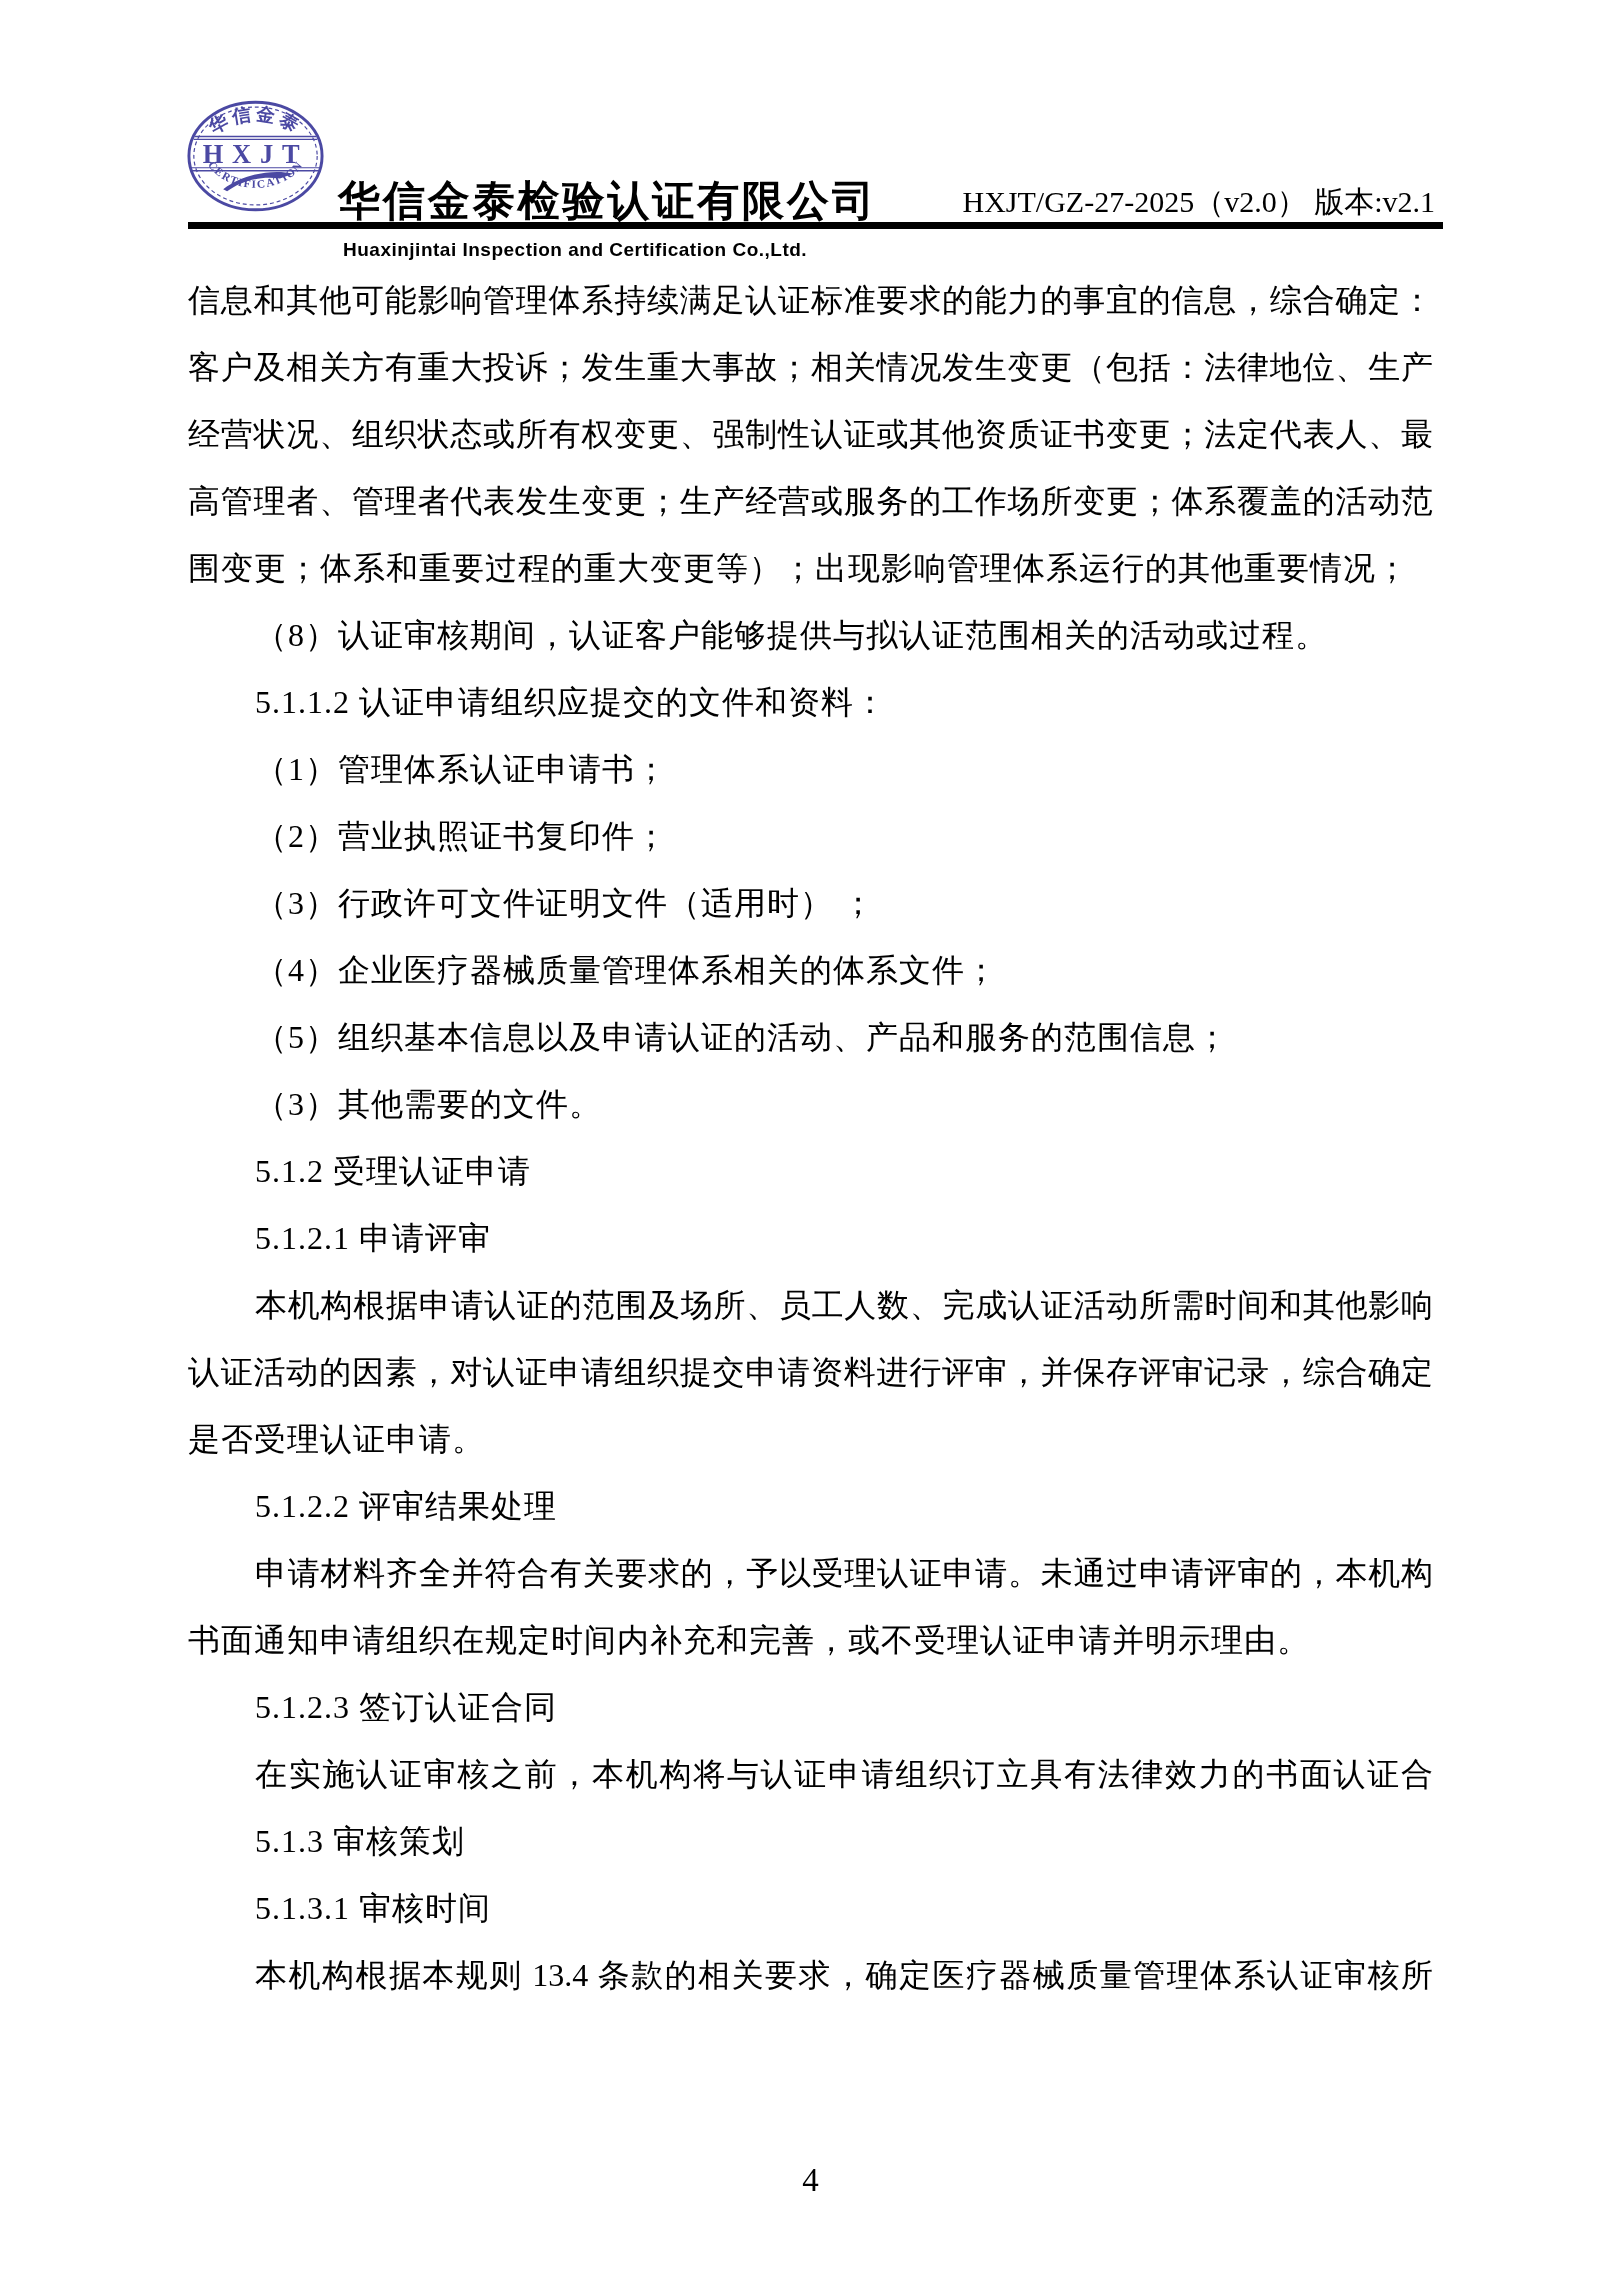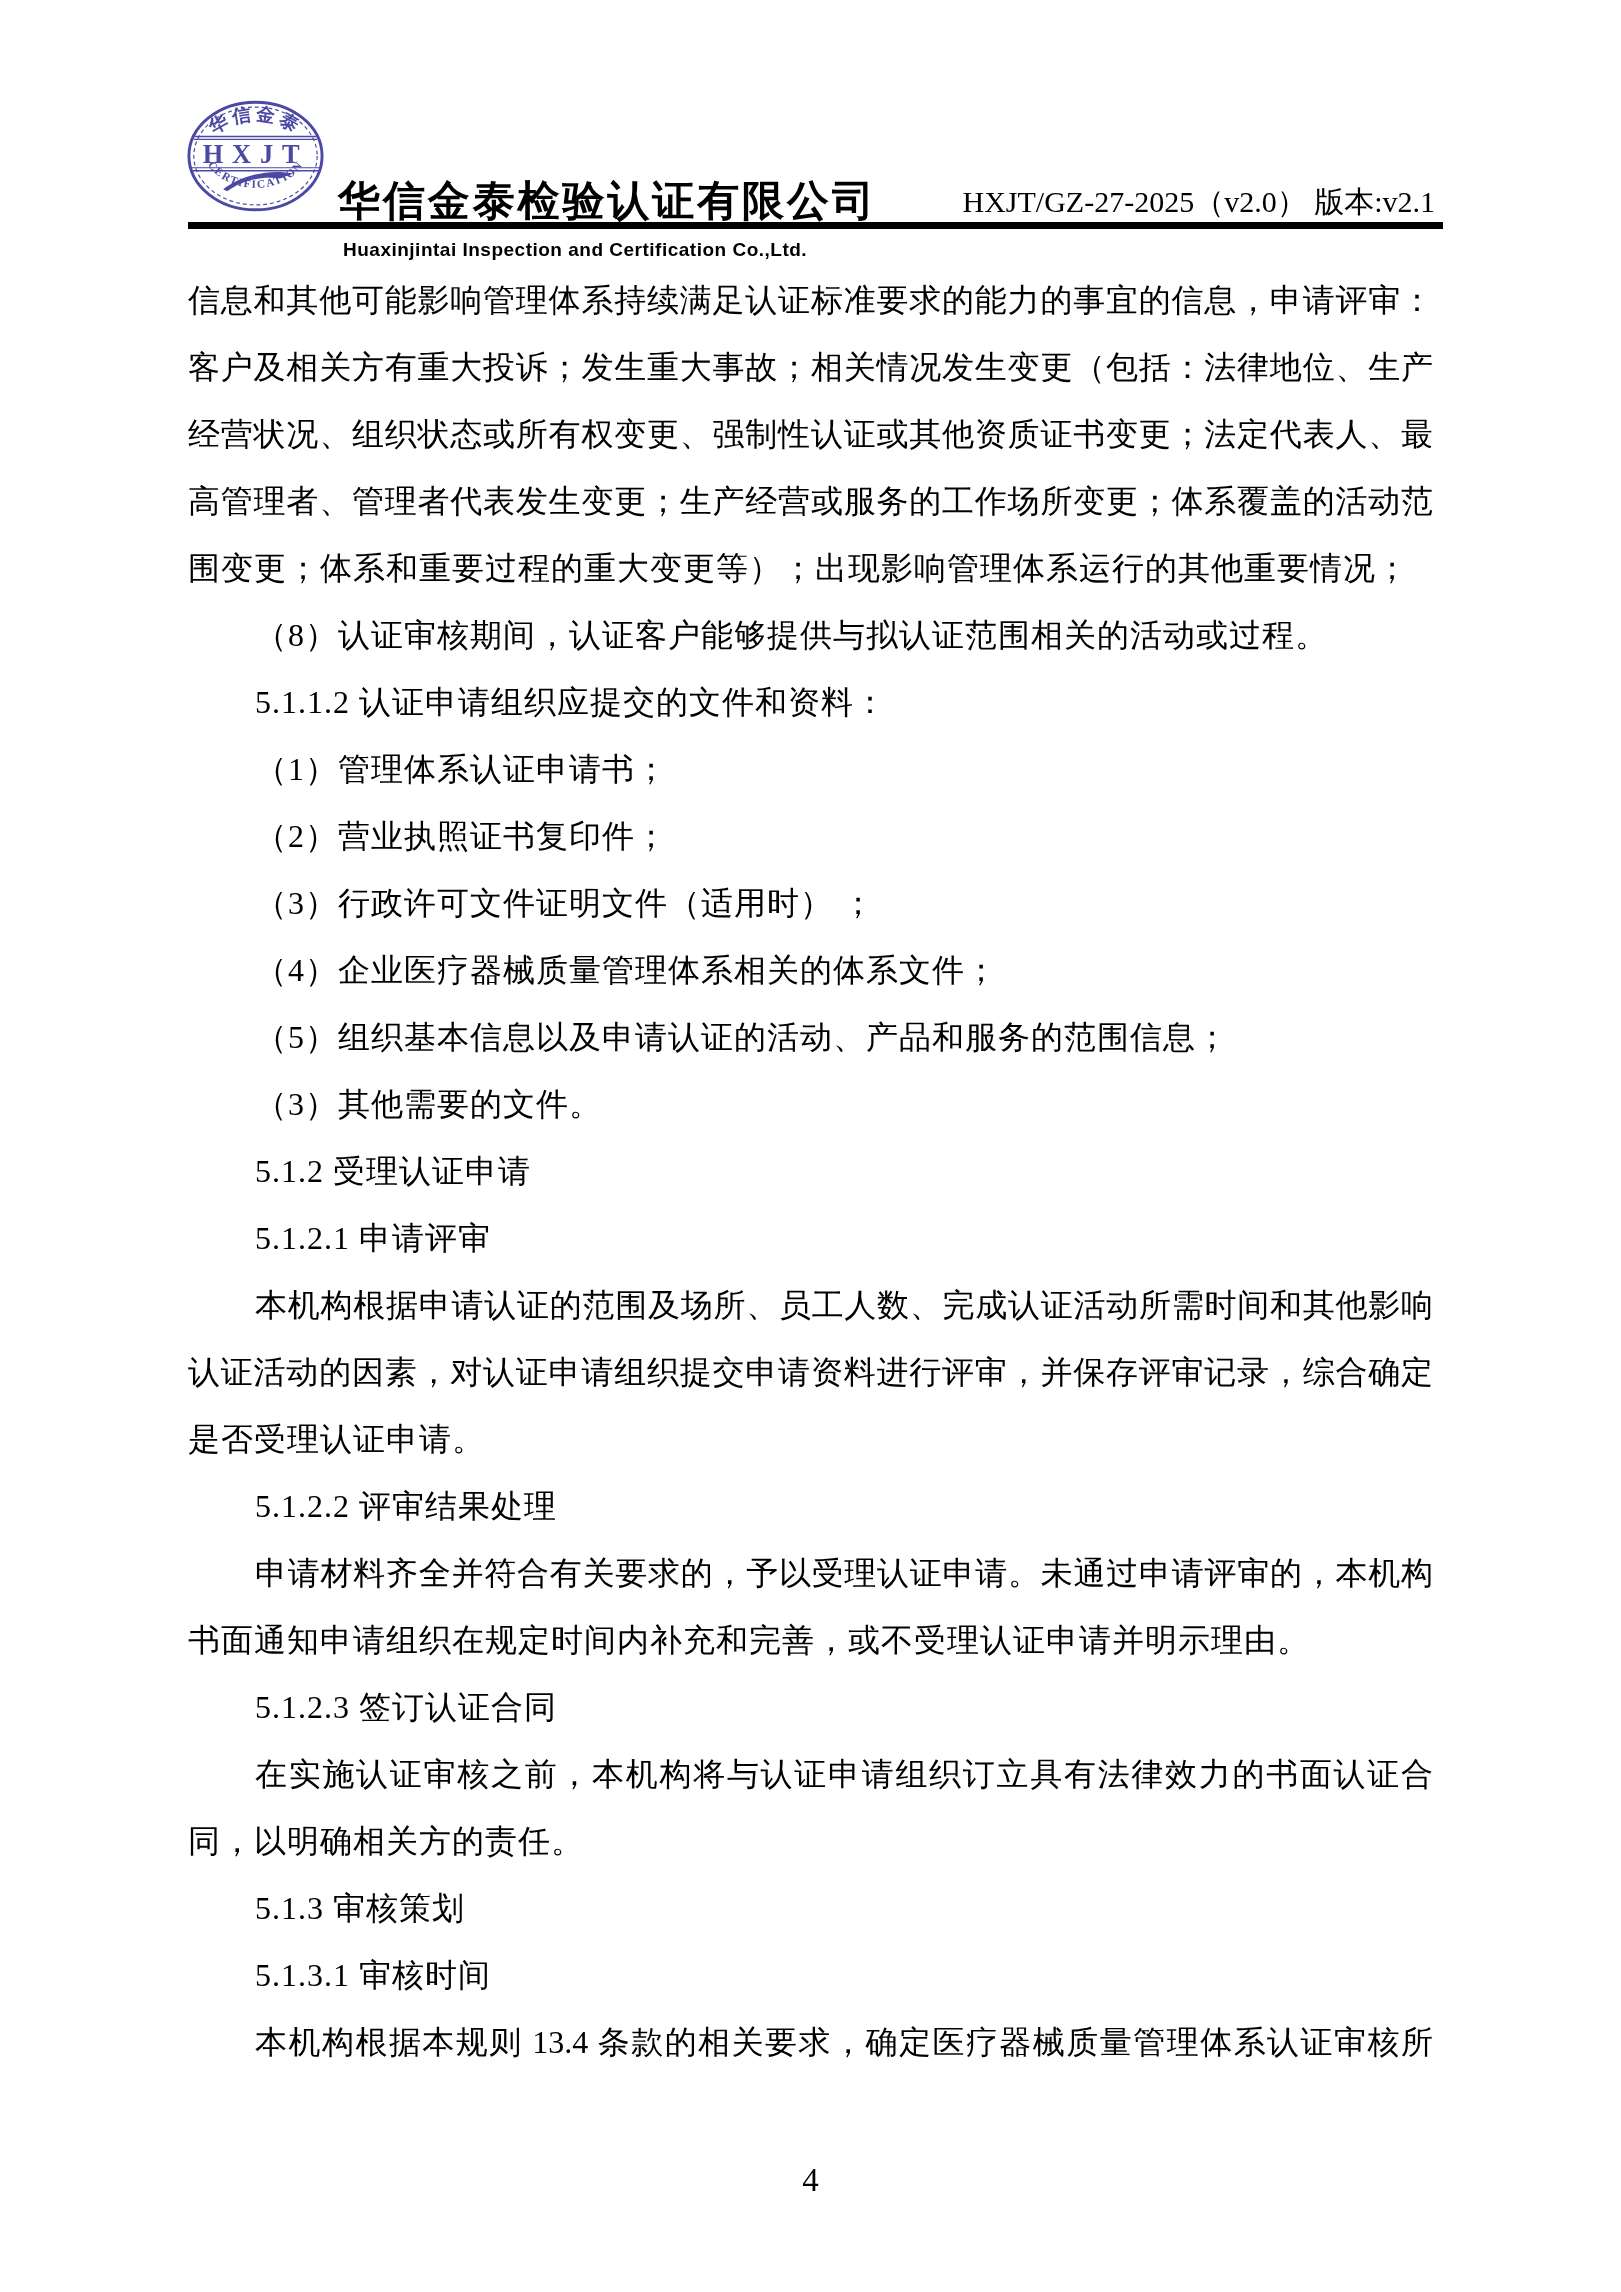--- a/index.html
+++ b/index.html
@@ -89,21 +89,21 @@
       </text>
     </svg>
   </div>
 
   <div class="company-cn">华信金泰检验认证有限公司</div>
   <div class="doc-code">HXJT/GZ-27-2025（v2.0） 版本:v2.1</div>
   <div class="header-rule"></div>
   <div class="company-en">Huaxinjintai Inspection and Certification Co.,Ltd.</div>
 
   <div class="doc-body">
-      <div class="body-line justify">信息和其他可能影响管理体系持续满足认证标准要求的能力的事宜的信息，申请评审：</div>
+      <div class="body-line justify">信息和其他可能影响管理体系持续满足认证标准要求的能力的事宜的信息，综合确定：</div>
       <div class="body-line justify">客户及相关方有重大投诉；发生重大事故；相关情况发生变更（包括：法律地位、生产</div>
       <div class="body-line justify">经营状况、组织状态或所有权变更、强制性认证或其他资质证书变更；法定代表人、最</div>
       <div class="body-line justify">高管理者、管理者代表发生变更；生产经营或服务的工作场所变更；体系覆盖的活动范</div>
       <div class="body-line">围变更；体系和重要过程的重大变更等）；出现影响管理体系运行的其他重要情况；</div>
       <div class="body-line indent">（8）认证审核期间，认证客户能够提供与拟认证范围相关的活动或过程。</div>
       <div class="body-line indent">5.1.1.2 认证申请组织应提交的文件和资料：</div>
       <div class="body-line indent">（1）管理体系认证申请书；</div>
       <div class="body-line indent">（2）营业执照证书复印件；</div>
       <div class="body-line indent">（3）行政许可文件证明文件（适用时） ；</div>
       <div class="body-line indent">（4）企业医疗器械质量管理体系相关的体系文件；</div>
@@ -112,21 +112,20 @@
       <div class="body-line indent">5.1.2 受理认证申请</div>
       <div class="body-line indent">5.1.2.1 申请评审</div>
       <div class="body-line indent justify">本机构根据申请认证的范围及场所、员工人数、完成认证活动所需时间和其他影响</div>
       <div class="body-line justify">认证活动的因素，对认证申请组织提交申请资料进行评审，并保存评审记录，综合确定</div>
       <div class="body-line">是否受理认证申请。</div>
       <div class="body-line indent">5.1.2.2 评审结果处理</div>
       <div class="body-line indent justify">申请材料齐全并符合有关要求的，予以受理认证申请。未通过申请评审的，本机构</div>
       <div class="body-line">书面通知申请组织在规定时间内补充和完善，或不受理认证申请并明示理由。</div>
       <div class="body-line indent">5.1.2.3 签订认证合同</div>
       <div class="body-line indent justify">在实施认证审核之前，本机构将与认证申请组织订立具有法律效力的书面认证合</div>
-      <div class="body-line">同，以明确相关方的责任。</div>
       <div class="body-line indent">5.1.3 审核策划</div>
       <div class="body-line indent">5.1.3.1 审核时间</div>
       <div class="body-line indent justify">本机构根据本规则 13.4 条款的相关要求，确定医疗器械质量管理体系认证审核所</div>
     </div>
 
   <div class="page-number">4</div>
 
 </div>
 
 

